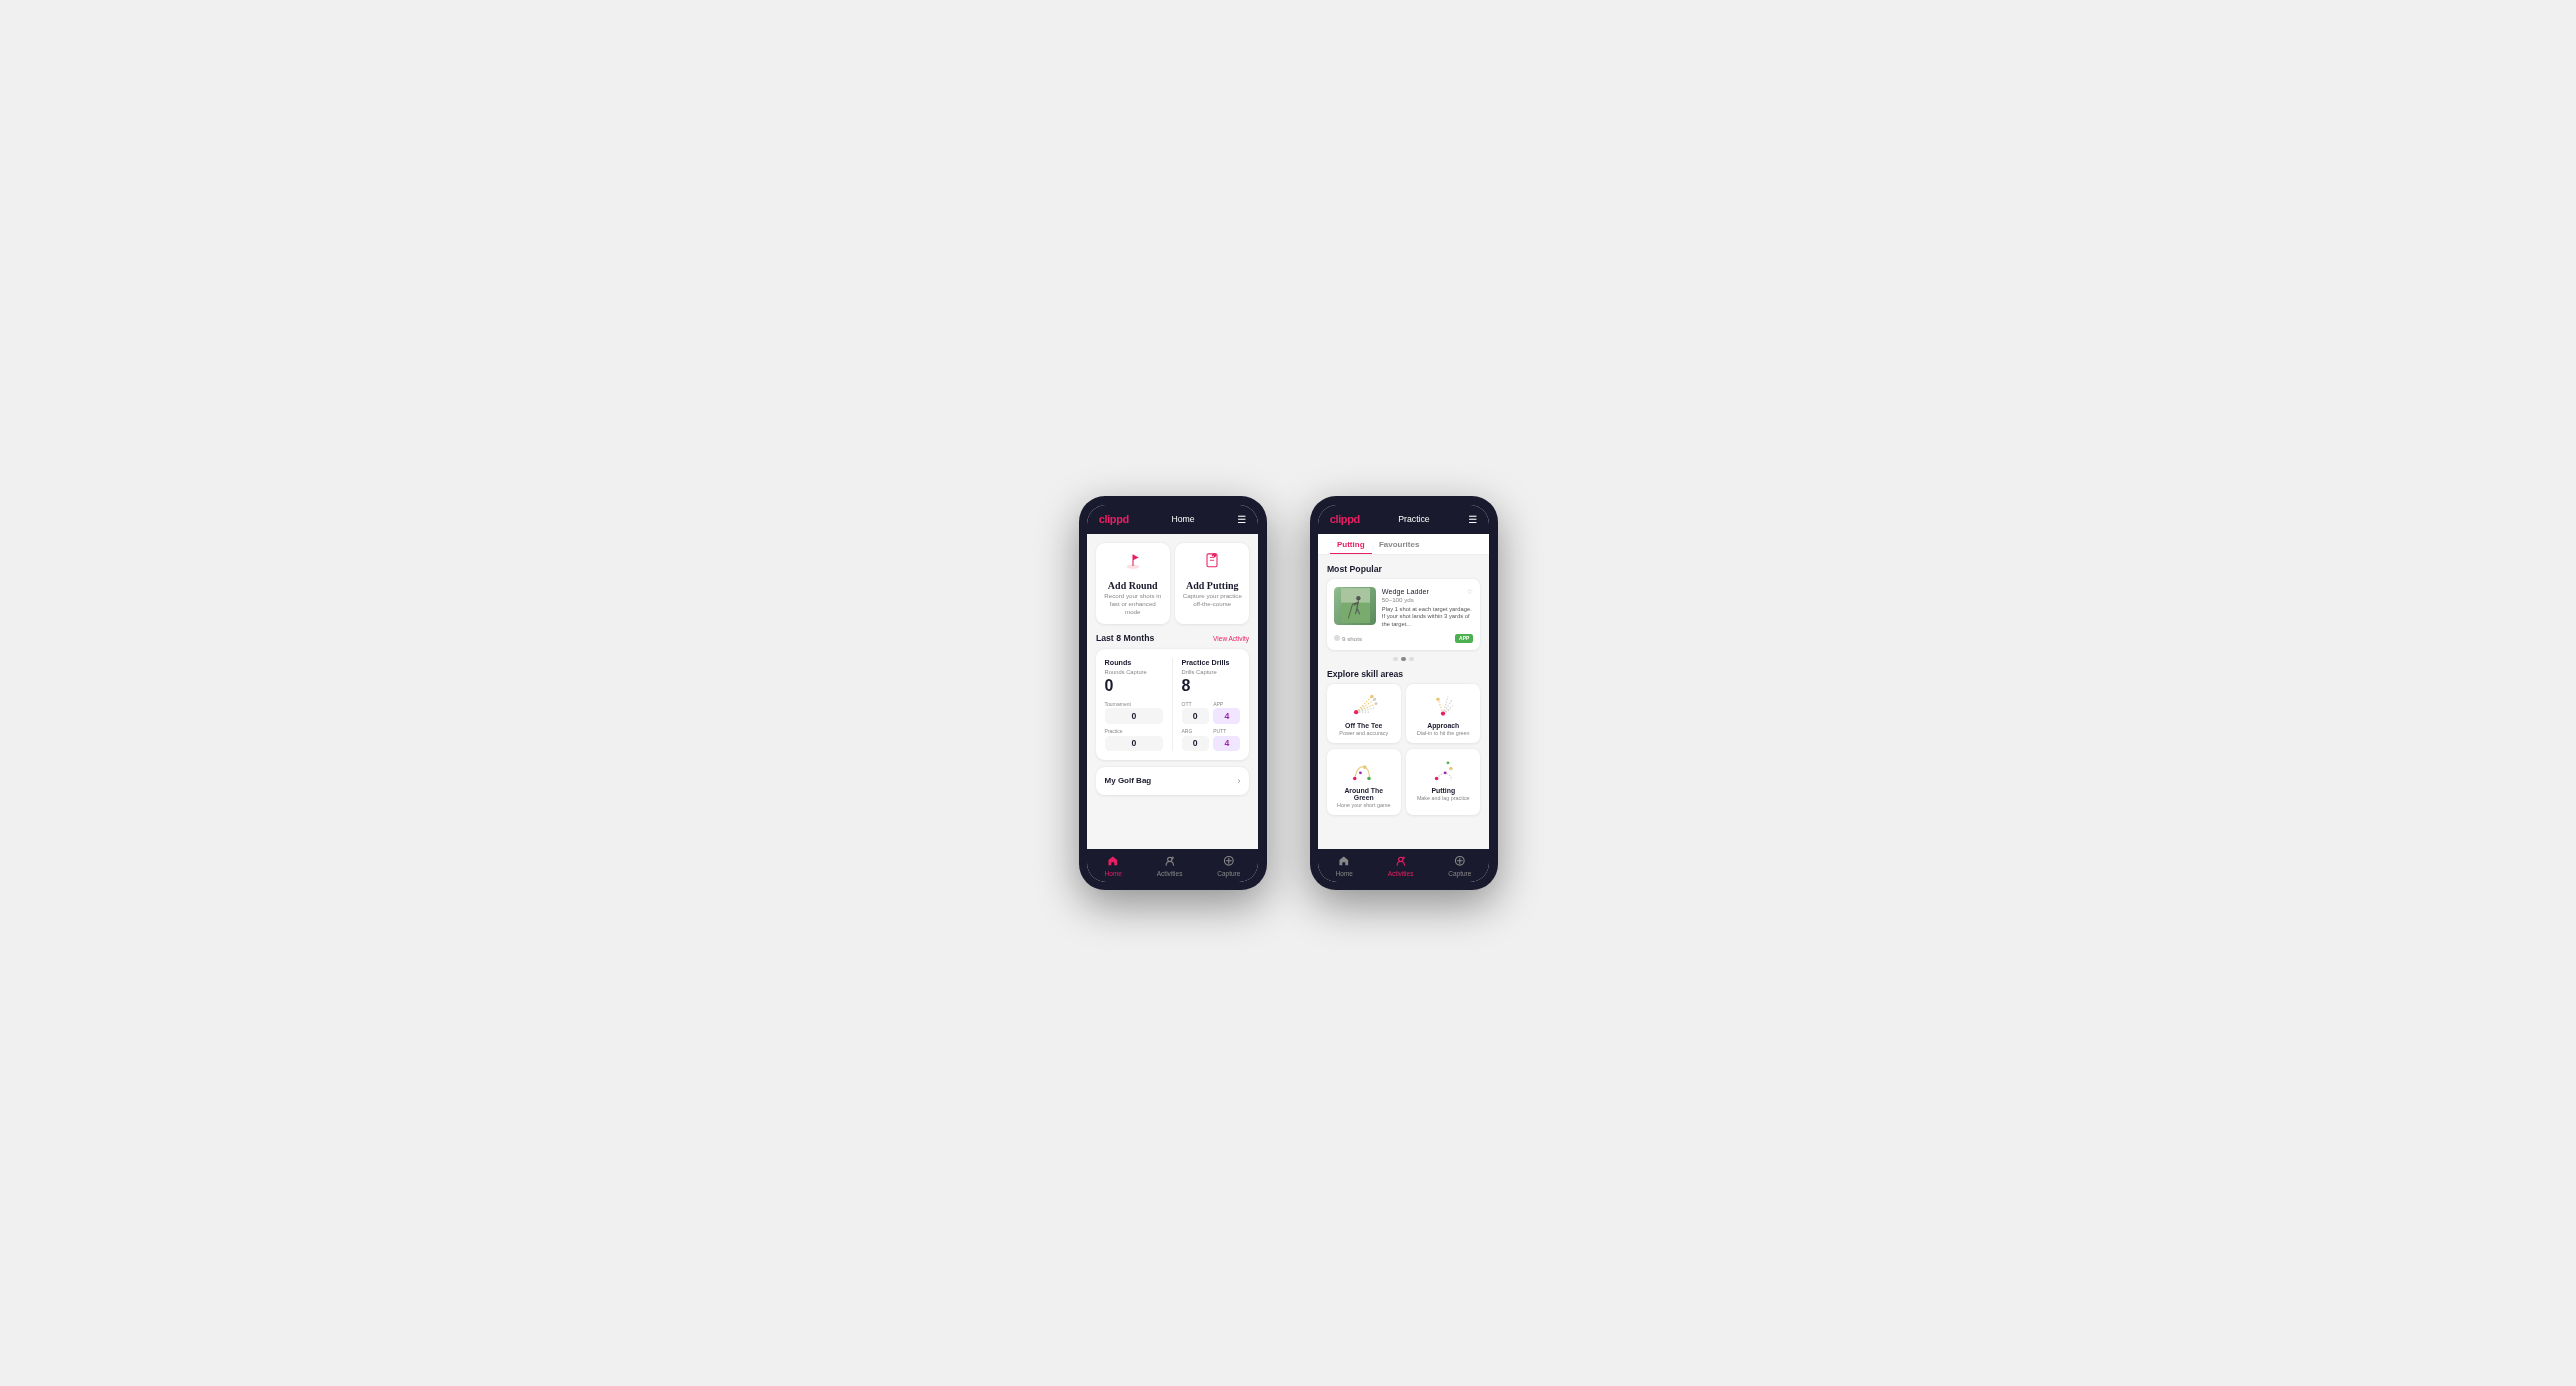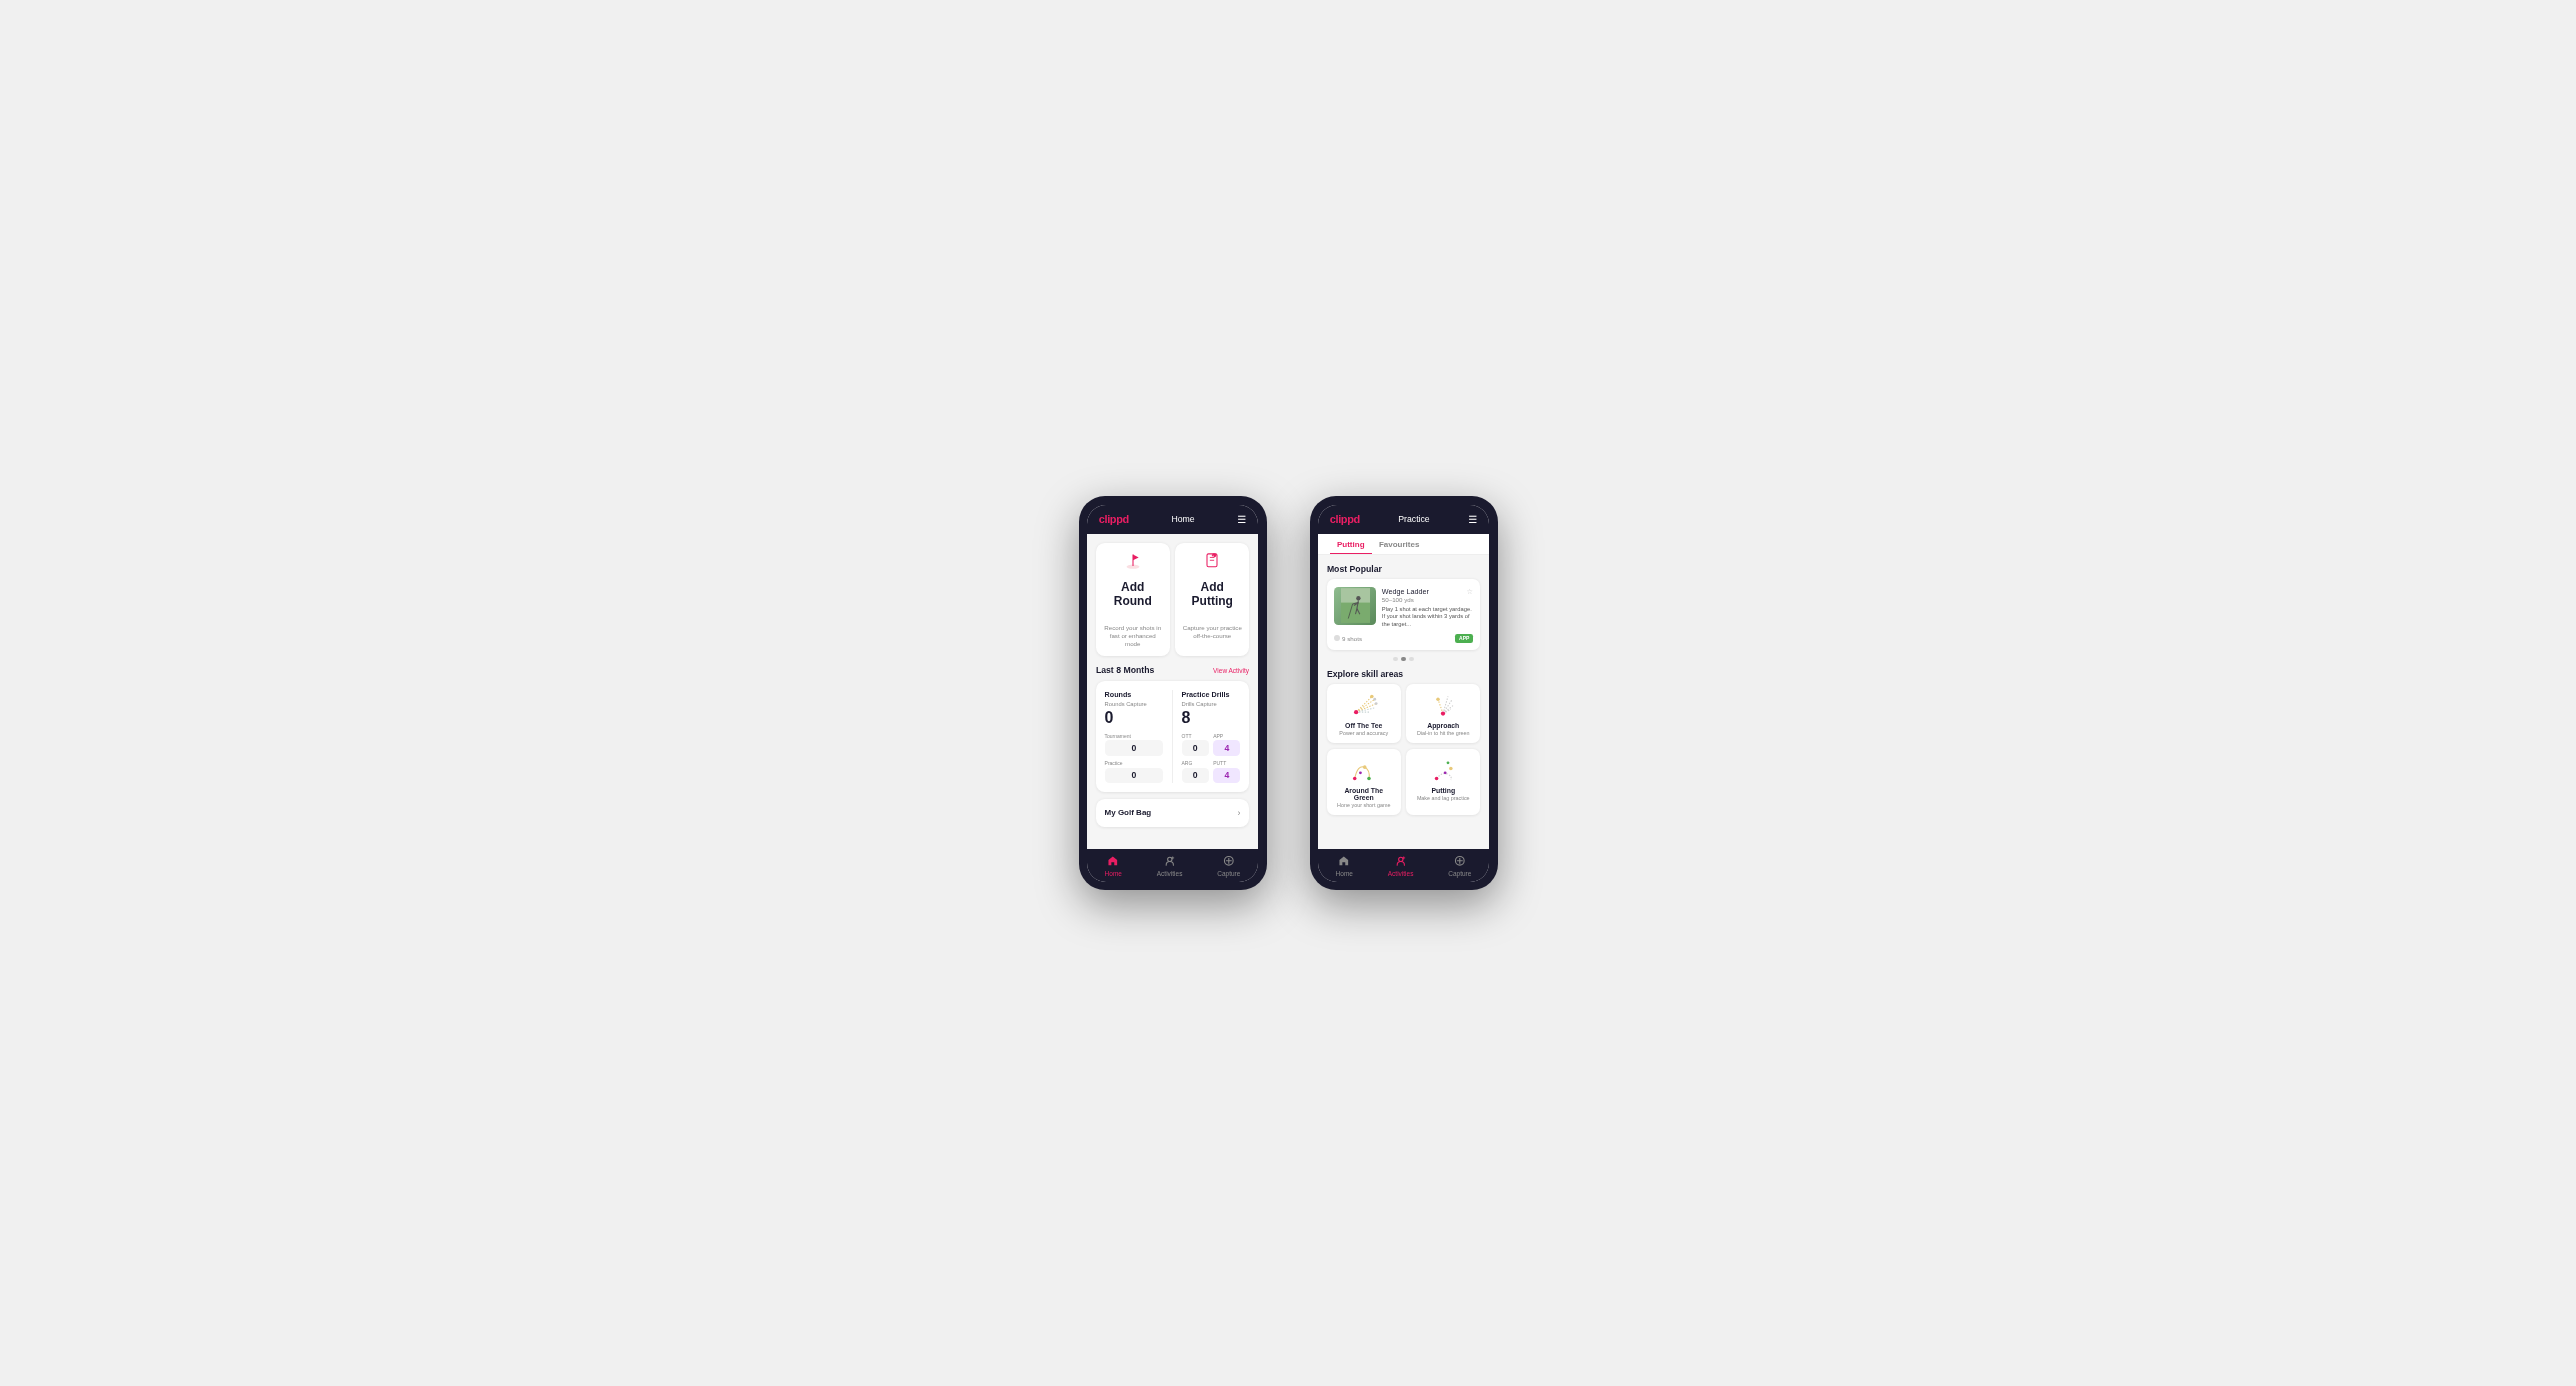--- a/index.html
+++ b/index.html
@@ -110,24 +110,25 @@
       align-items: center;
       text-align: center;
       box-shadow: 0 0.7px 2.9px rgba(0,0,0,0.08);
     }
     .action-card-icon {
       font-size: 16px;
       margin-bottom: 4.3px;
       color: #e91e63;
     }
     .action-card-title {
-      font-size: 12px;
+      font-size: 10px;
       font-weight: 700;
       color: #1a1a2e;
-      margin-bottom: 16px;
+      margin-bottom: 1px;
+      font-family: Liberation Serif, serif;
     }
     .action-card-subtitle {
       font-size: 6.2px;
       color: #888;
       line-height: 1.3;
     }
 
     
     .section-header {
       display: flex;

